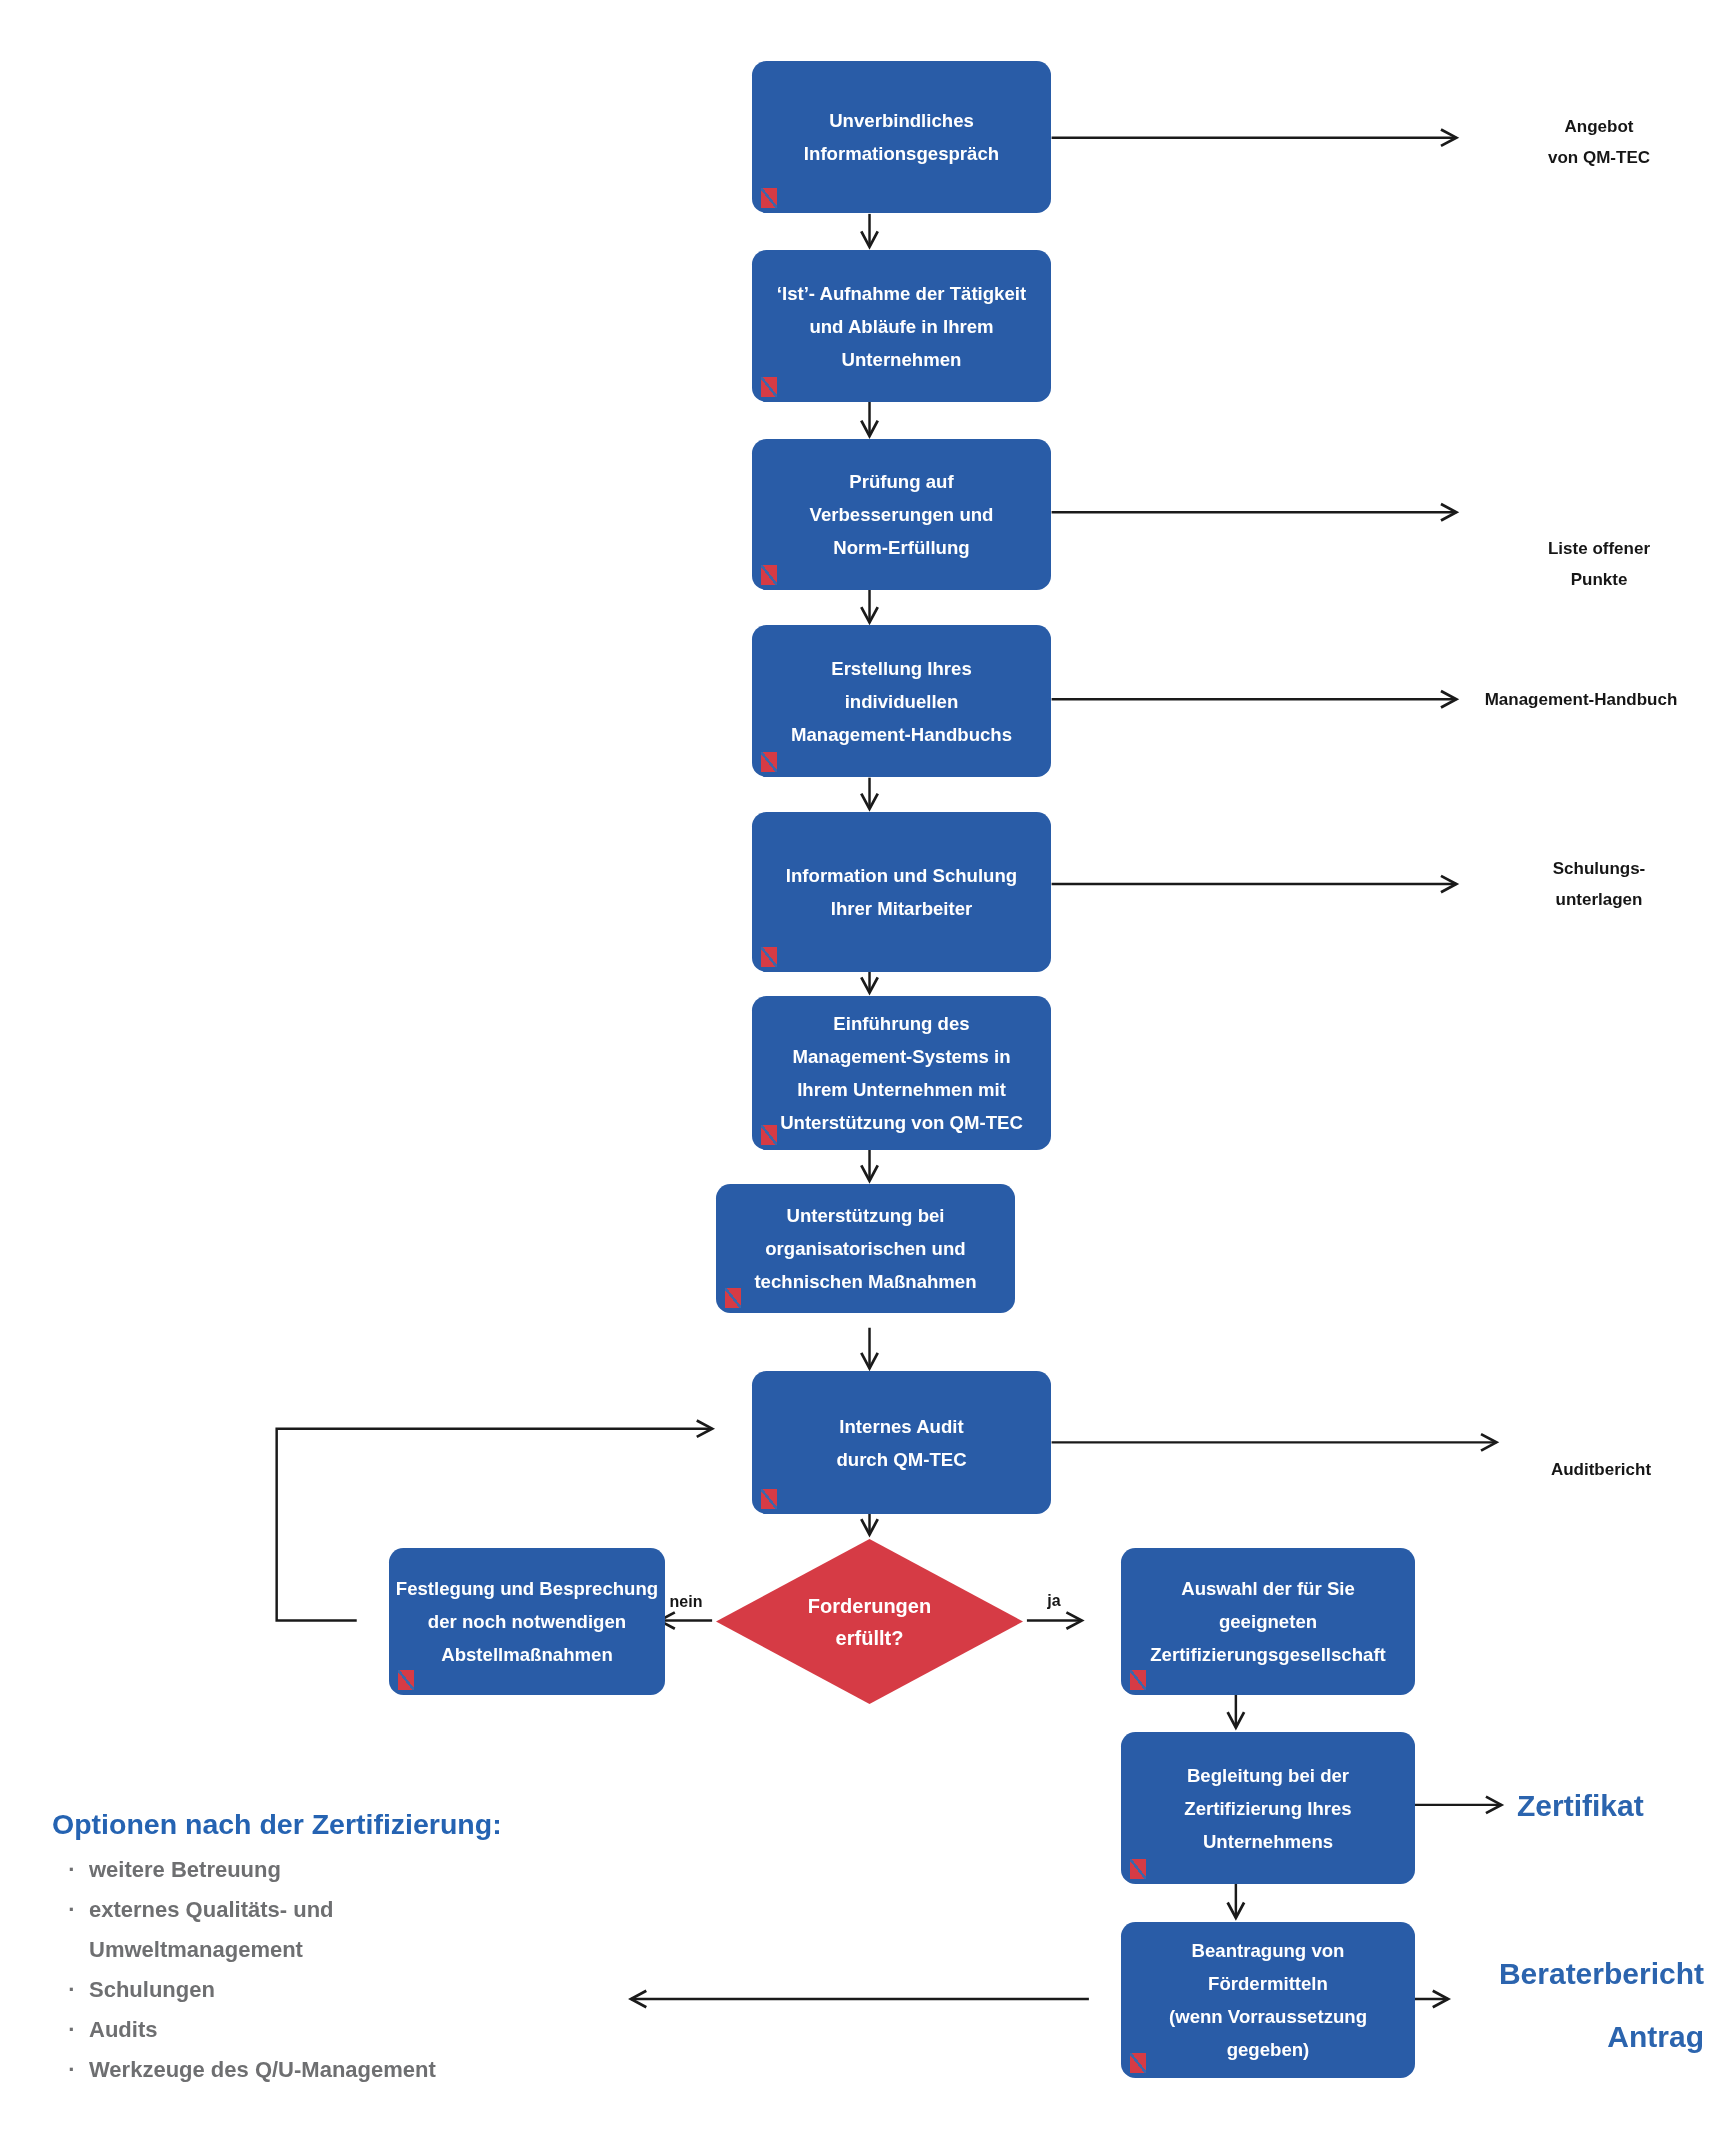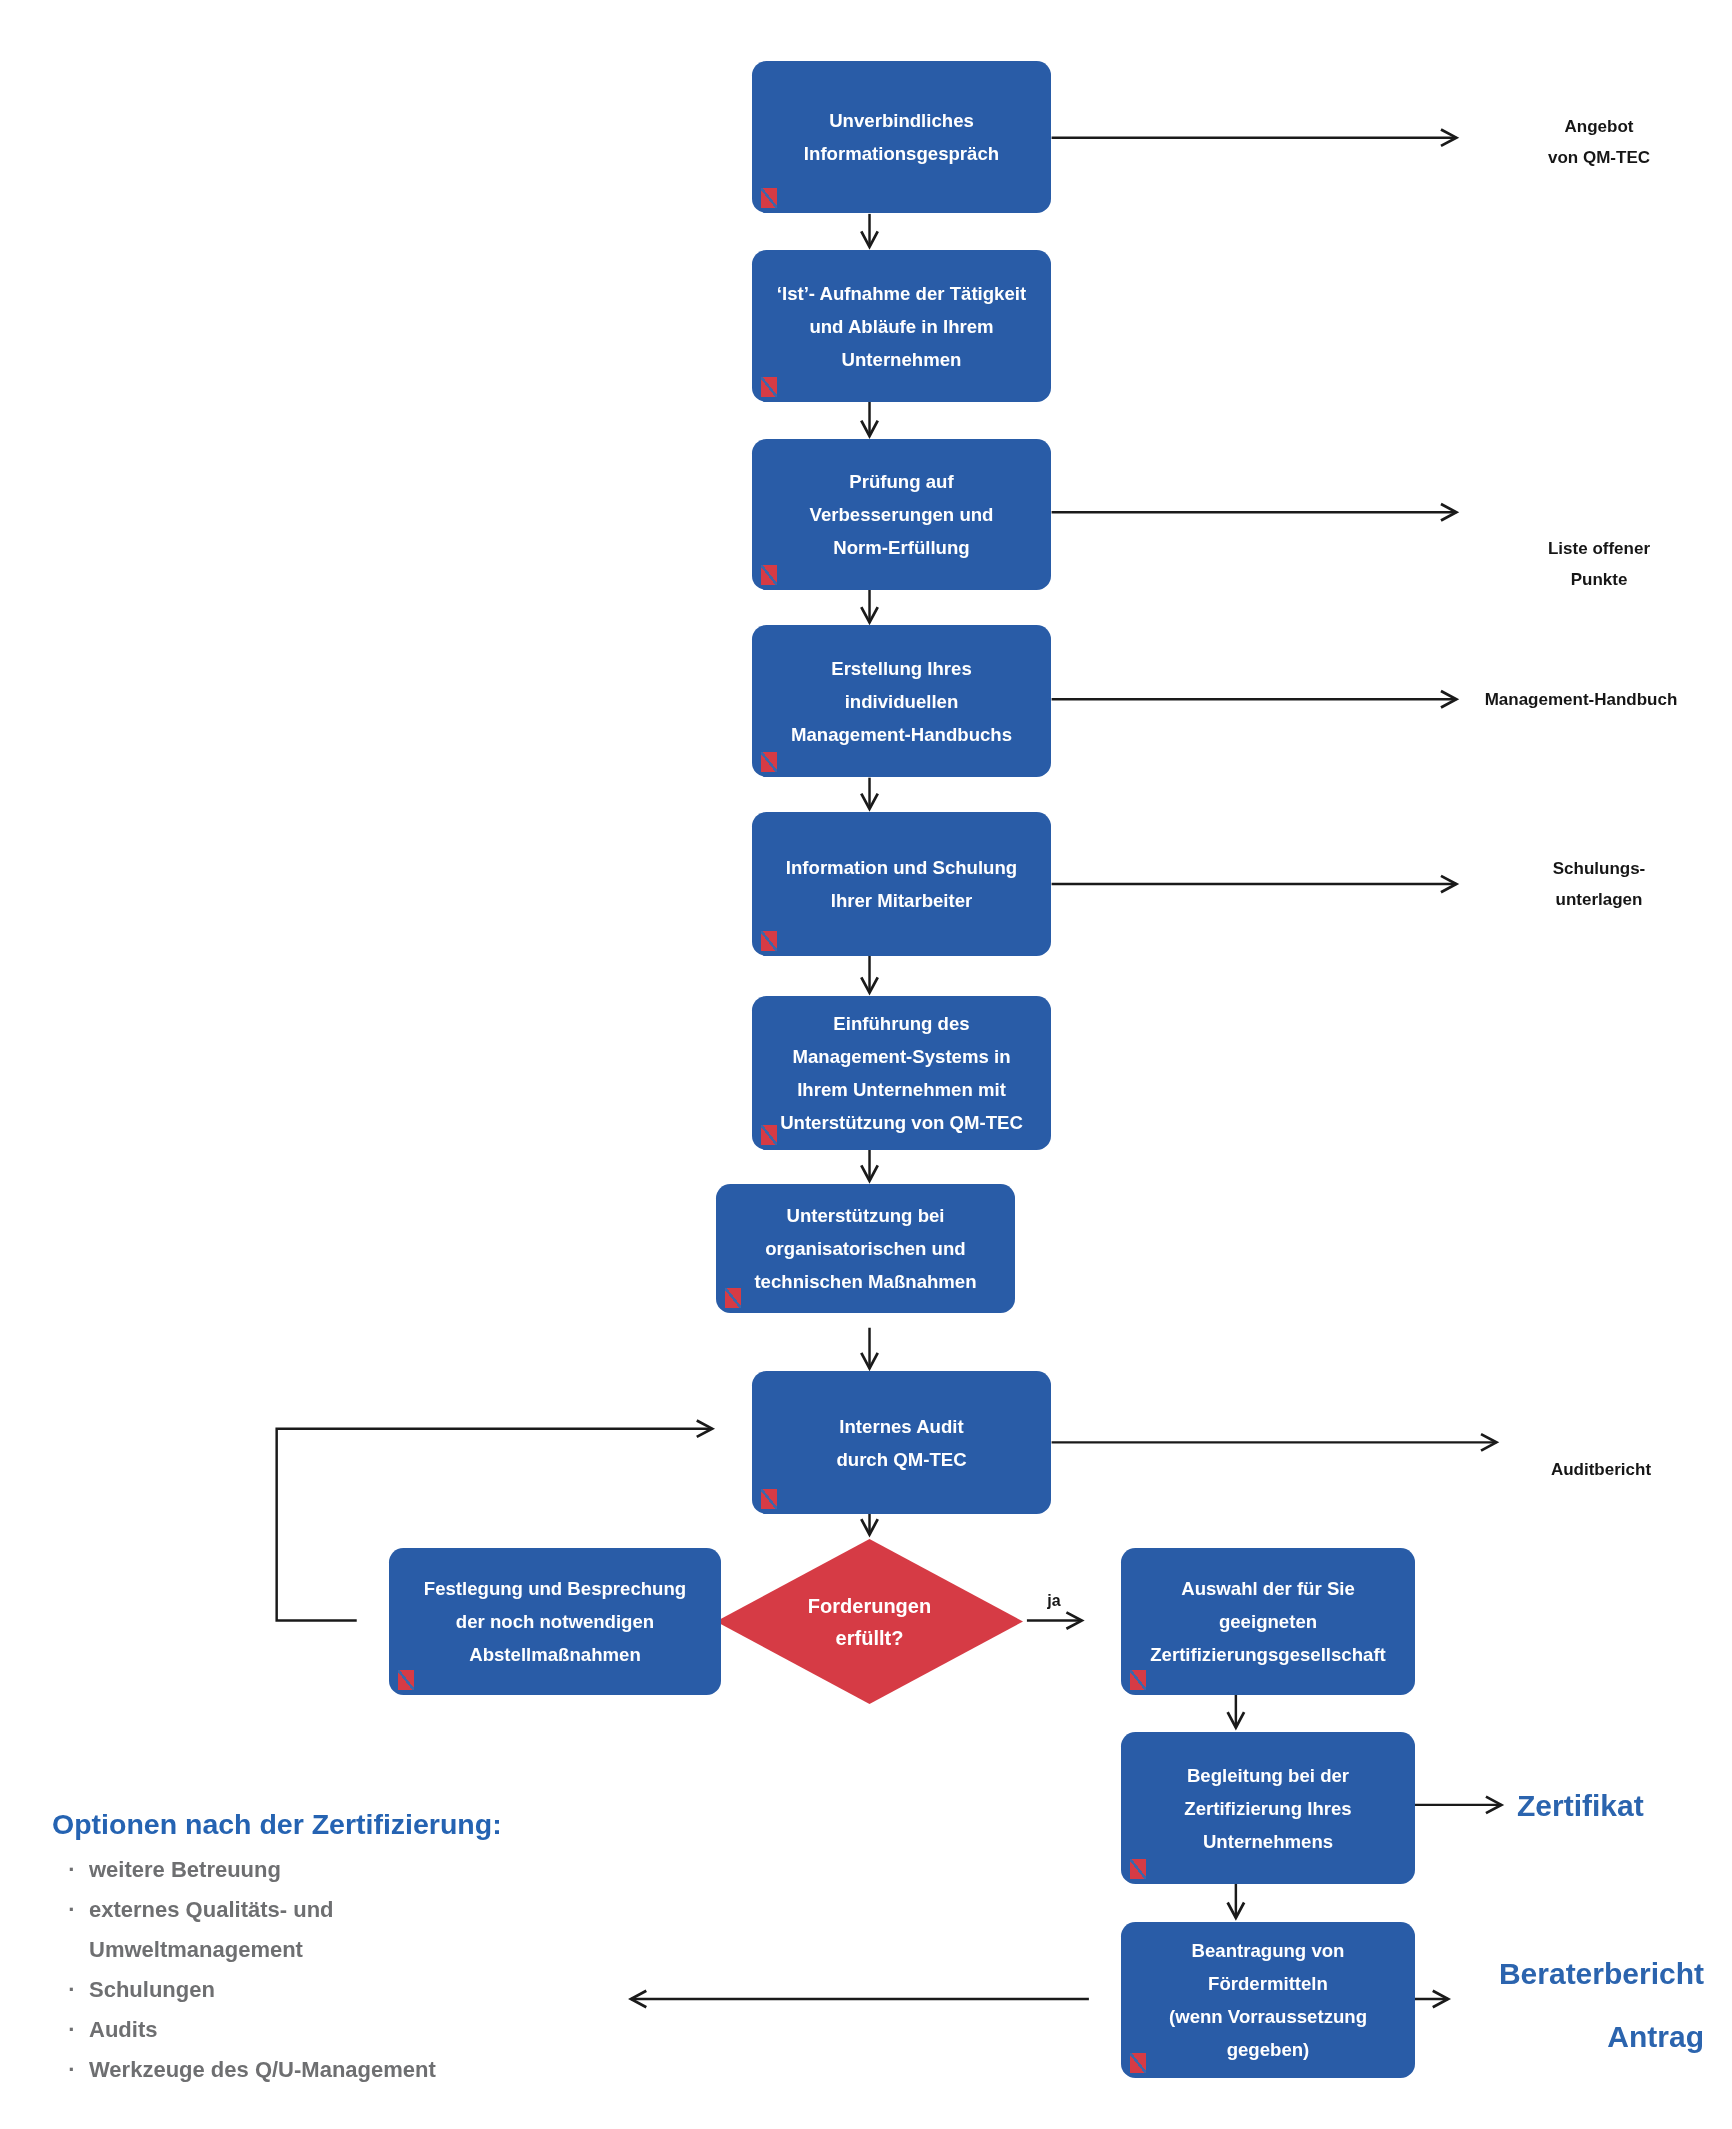--- a/index.html
+++ b/index.html
@@ -106,21 +106,21 @@
 Verbesserungen und
 Norm-Erfüllung</span>
     <span class="corner"></span>
   </div>
   <div class="node" style="left:720px; top:625px; width:299px; height:152px;">
     <span>Erstellung Ihres
 individuellen
 Management-Handbuchs</span>
     <span class="corner"></span>
   </div>
-  <div class="node" style="left:720px; top:812px; width:299px; height:144px;">
+  <div class="node" style="left:720px; top:812px; width:299px; height:160px;">
     <span>Information und Schulung
 Ihrer Mitarbeiter</span>
     <span class="corner"></span>
   </div>
   <div class="node" style="left:720px; top:996px; width:299px; height:154px;">
     <span>Einführung des
 Management-Systems in
 Ihrem Unternehmen mit
 Unterstützung von QM-TEC</span>
     <span class="corner"></span>
@@ -137,21 +137,21 @@
     <span class="corner"></span>
   </div>
 
   <div class="diamond" style="left:716px; top:1539px; width:307px; height:165px;">
     <span>Forderungen
 erfüllt?</span>
   </div>
   <span class="branch-label" style="left:642px; top:1593px; width:88px;">nein</span>
   <span class="branch-label" style="left:1031px; top:1592px; width:46px;">ja</span>
 
-  <div class="node" style="left:357px; top:1548px; width:332px; height:147px;">
+  <div class="node" style="left:357px; top:1548px; width:276px; height:147px;">
     <span>Festlegung und Besprechung
 der noch notwendigen
 Abstellmaßnahmen</span>
     <span class="corner"></span>
   </div>
 
   <div class="node" style="left:1089px; top:1548px; width:294px; height:147px;">
     <span>Auswahl der für Sie
 geeigneten
 Zertifizierungsgesellschaft</span>

